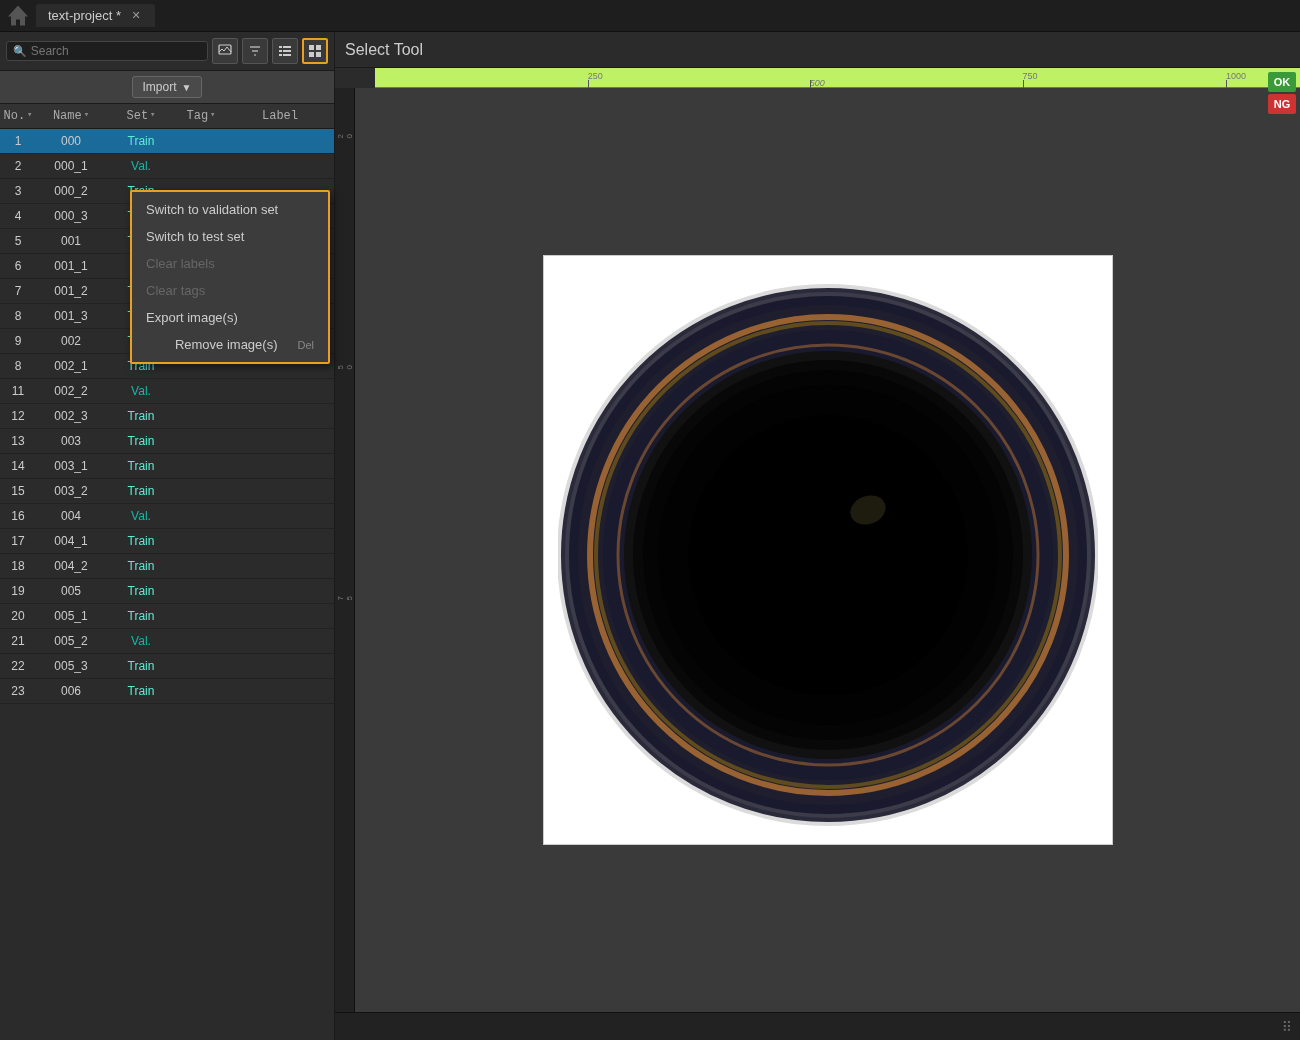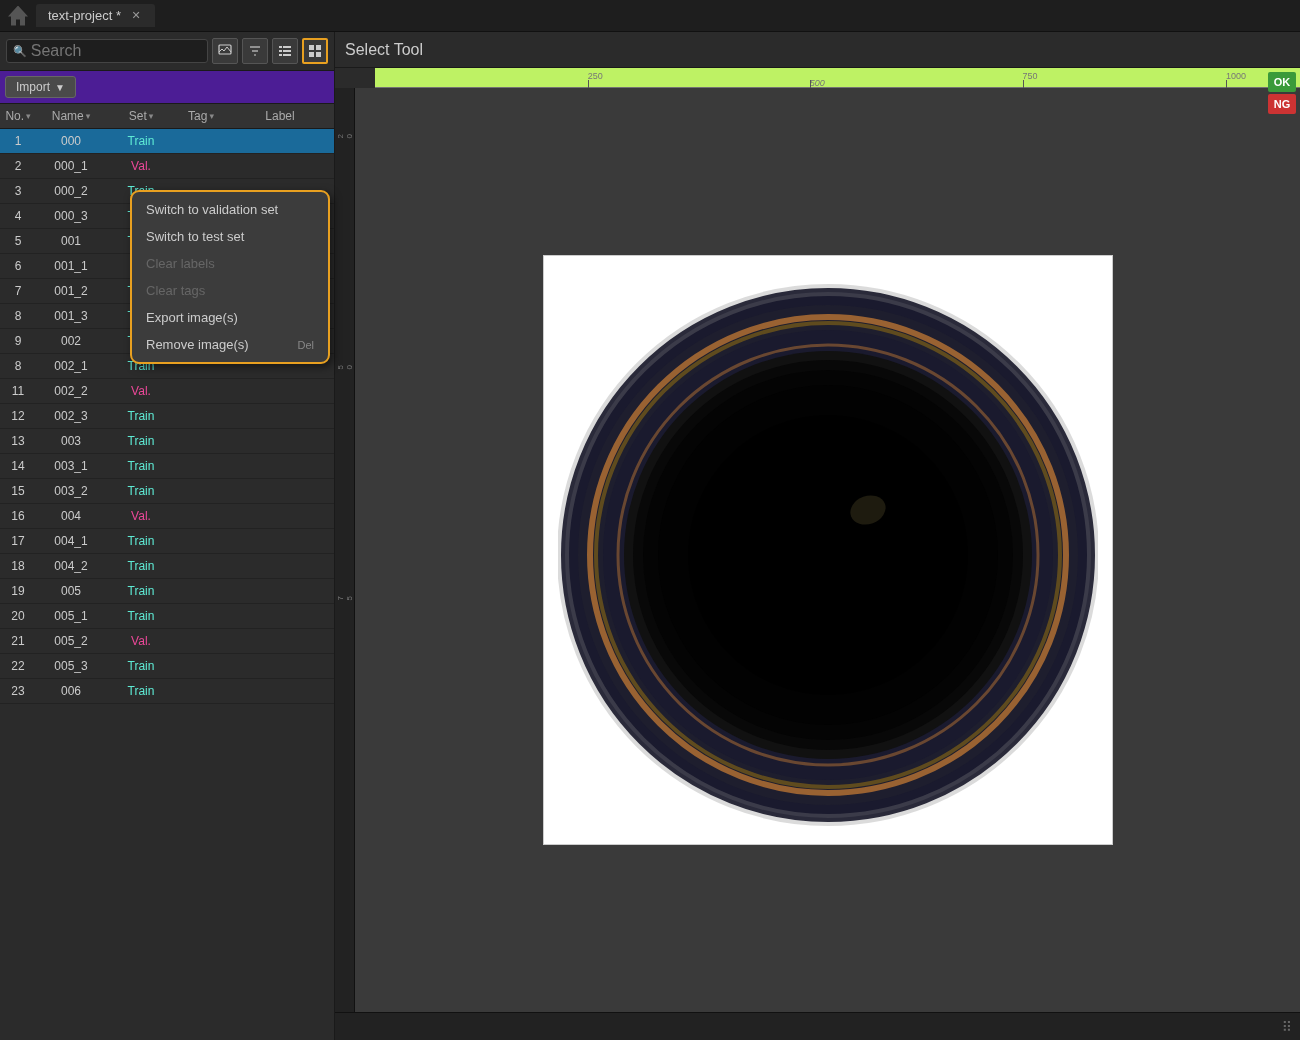--- a/index.html
+++ b/index.html
@@ -79,21 +79,21 @@
       border-radius: 3px;
       padding: 2px 6px;
       flex: 1;
       gap: 4px;
     }
     .search-icon { color: #888; font-size: 11px; }
     .search-input {
       background: transparent;
       border: none;
       color: #0ea5e9;
-      font-size: 16px;
+      font-size: 12px;
       outline: none;
       width: 100%;
     }
     .toolbar-btn {
       width: 26px; height: 26px;
       background: #3a3a3a;
       border: 1px solid #555;
       border-radius: 2px;
       display: flex; align-items: center; justify-content: center;
       cursor: pointer;
@@ -102,22 +102,23 @@
     }
     .toolbar-btn.active {
       border: 2px solid #e8a020;
       background: #3a3a3a;
     }
 
     
     .import-bar {
       display: flex;
       align-items: center;
+      justify-content: center;
       padding: 5px;
-      background: #4c1d95;
+      background: #404040;
       border-bottom: 1px solid #1a1a1a;
     }
     .import-btn {
       display: flex;
       align-items: center;
       gap: 5px;
       background: #4a4a4a;
       border: 1px solid #666;
       border-radius: 3px;
       padding: 3px 10px;
@@ -133,23 +134,24 @@
       grid-template-columns: 36px 70px 70px 50px auto;
       background: #333;
       border-bottom: 1px solid #1a1a1a;
       padding: 5px 0;
     }
     .table-header-cell {
       text-align: center;
       font-size: 12px;
       color: #aaa;
       display: flex;
-      align-items: center;
+      align-items: flex-start;
       justify-content: center;
       gap: 2px;
+      font-family: Liberation Mono, monospace;
     }
     .sort-indicator { font-size: 9px; color: #888; }
 
     
     .table-body {
       overflow-y: auto;
       flex: 1;
     }
     .table-row {
       display: grid;
@@ -161,46 +163,46 @@
     .table-row.selected { background: #1a6a9a; }
     .table-cell {
       text-align: center;
       font-size: 12px;
       color: #ccc;
       display: flex;
       align-items: center;
       justify-content: center;
     }
     .table-cell.train { color: #5eead4; }
-    .table-cell.val { color: #ec4899; text-align: right; }
+    .table-cell.val { color: #14b8a6; text-align: right; }
 
     
     .context-menu {
       position: absolute;
       top: 158px;
       left: 130px;
       background: #3c3c3c;
       border: 2px solid #e8a020;
-      border-radius: 9px;
+      border-radius: 2px;
       min-width: 200px;
       z-index: 100;
       padding: 4px 0;
       box-shadow: 3px 3px 8px rgba(0,0,0,0.5);
     }
     .context-menu-item {
       padding: 6px 14px;
       font-size: 13px;
       color: #ccc;
       cursor: pointer;
       white-space: nowrap;
     }
     .context-menu-item.disabled { color: #666; cursor: default; }
     .context-menu-item.with-shortcut {
       display: flex;
-      justify-content: space-between;
+      justify-content: flex-end;
       align-items: center;
       gap: 20px;
     }
     .shortcut { color: #888; font-size: 11px; }
 
     
     .right-panel {
       flex: 1;
       display: flex;
       flex-direction: column;

